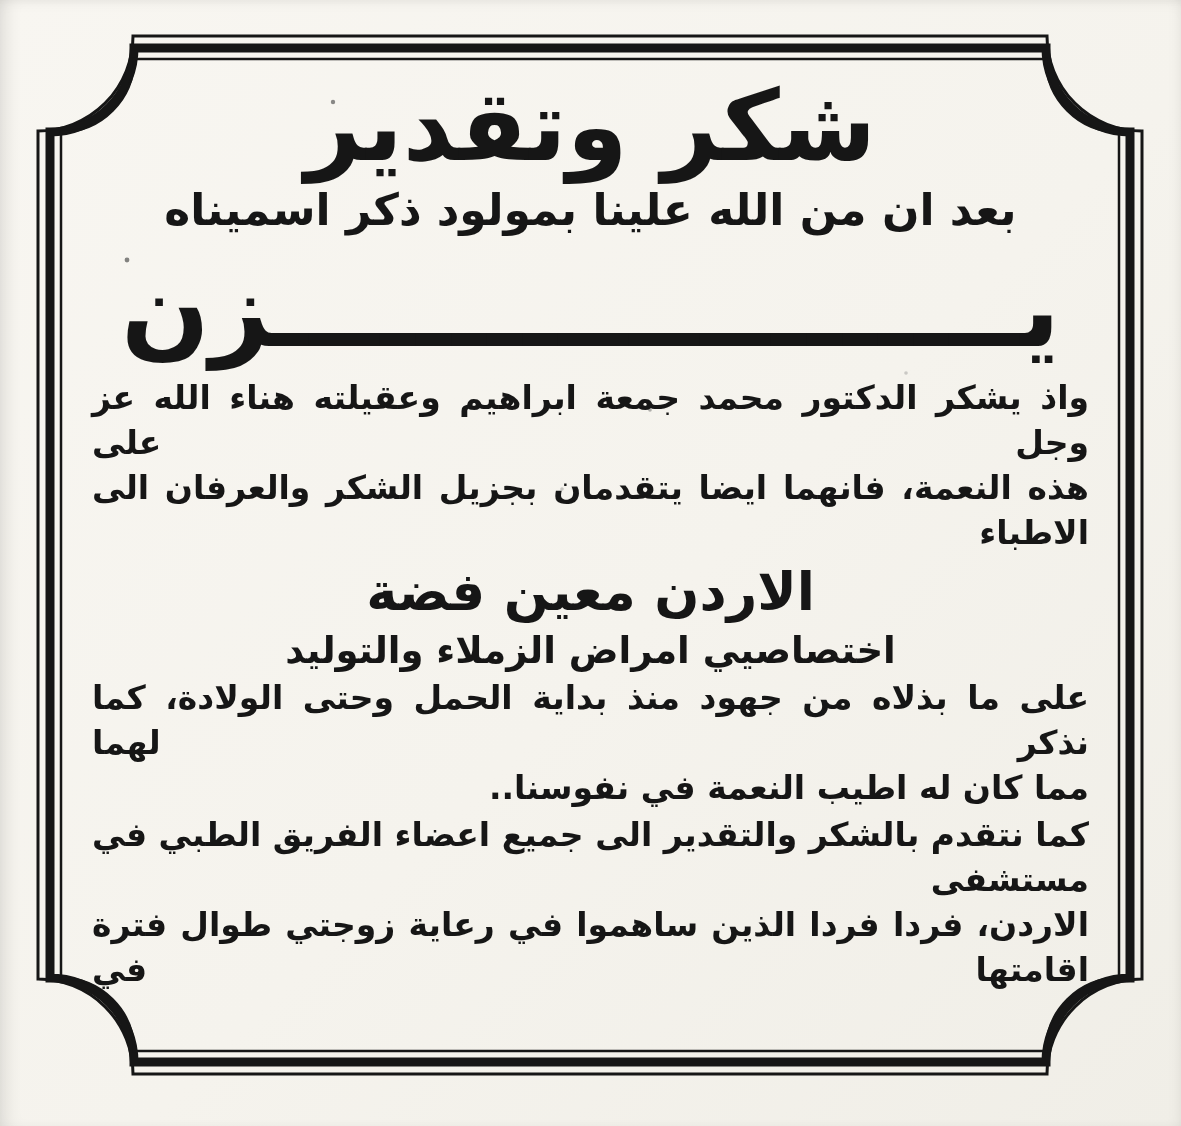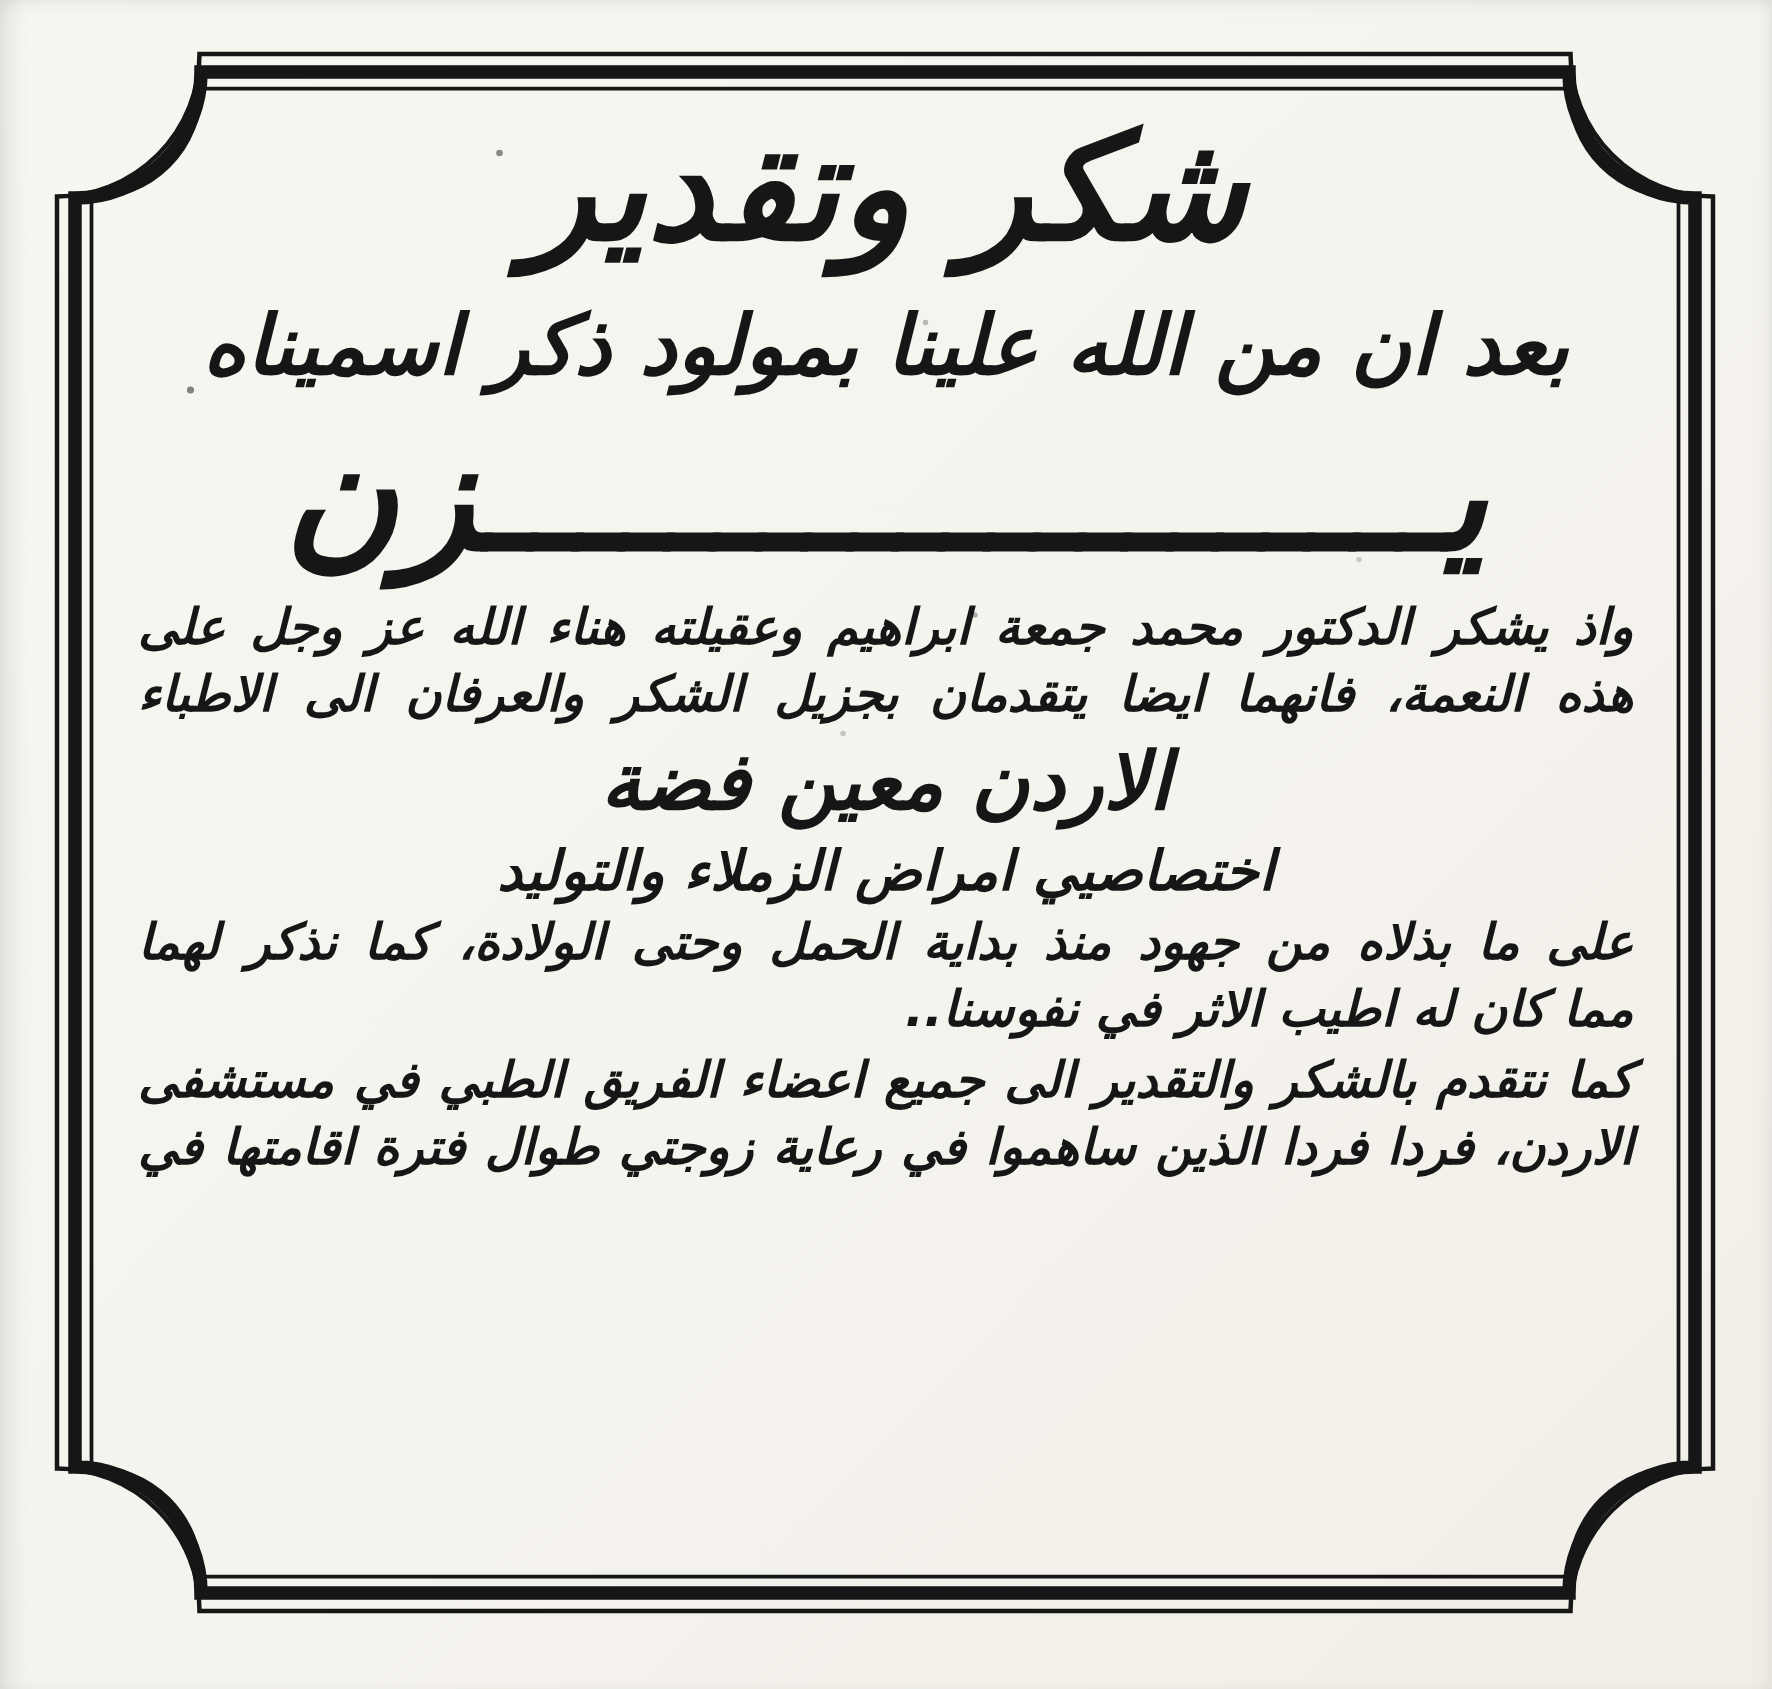--- a/index.html
+++ b/index.html
@@ -13,21 +13,20 @@
     height: 1126px;
     margin: 0 auto;
     overflow: hidden;
     direction: rtl;
     color: var(--ink, #161616);
     background: linear-gradient(135deg, #f8f6f1 0%, #f5f3ed 55%, #f0eee7 100%);
     box-shadow: inset 14px 0 20px -12px rgba(0,0,0,0.14),
                 inset -8px 0 16px -10px rgba(0,0,0,0.10),
                 inset 0 10px 18px -12px rgba(0,0,0,0.08);
     font-family: "DejaVu Sans", sans-serif;
-    font-style: italic;
   }
   .frame-svg {
     position: absolute;
     inset: 0;
     color: var(--ink, #161616);
     pointer-events: none;
   }
   .specks {
     position: absolute;
     top: 0; left: 0;
@@ -48,24 +47,24 @@
     box-sizing: border-box;
     text-align: center;
   }
   .title {
     font-size: 98px;
     line-height: 112px;
     font-weight: 700;
     letter-spacing: 0;
   }
   .intro {
-    font-size: 55px;
+    font-size: 44px;
     line-height: 56px;
     font-weight: 700;
-    margin-top: 20px;
+    margin-top: 0;
   }
   .baby-name {
     font-size: 104px;
     line-height: 106px;
     font-weight: 700;
     white-space: nowrap;
     margin-top: 19px;
   }
   .para {
     font-size: 33px;
@@ -120,21 +119,21 @@
       <span class="pline just">هذه النعمة، فانهما ايضا يتقدمان بجزيل الشكر والعرفان الى الاطباء</span>
     </div>
 
     <div class="doc-names">
       <div class="docname">الاردن معين فضة</div>
       <div class="specialty">اختصاصيي امراض الزملاء والتوليد</div>
     </div>
 
     <div class="para p2">
       <span class="pline just">على ما بذلاه من جهود منذ بداية الحمل وحتى الولادة، كما نذكر لهما</span>
-      <span class="pline">مما كان له اطيب الاثر في نفوسنا..</span>
+      <span class="pline">مما كان له اطيب النعمة في نفوسنا..</span>
     </div>
 
     <div class="para p3">
       <span class="pline just">كما نتقدم بالشكر والتقدير الى جميع اعضاء الفريق الطبي في مستشفى</span>
       <span class="pline just">الاردن، فردا فردا الذين ساهموا في رعاية زوجتي طوال فترة اقامتها في</span>
 
     </div>
 
   </div>
 </div>

